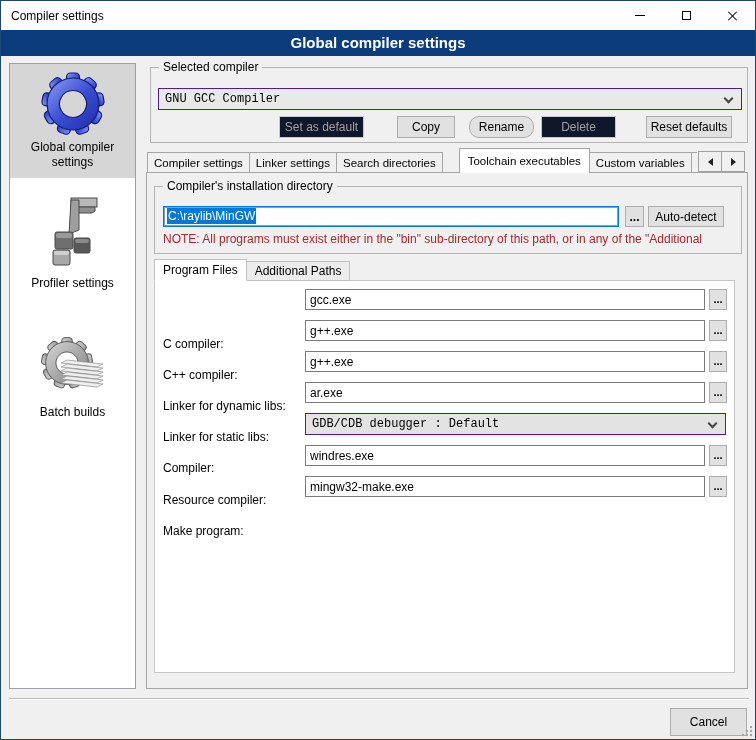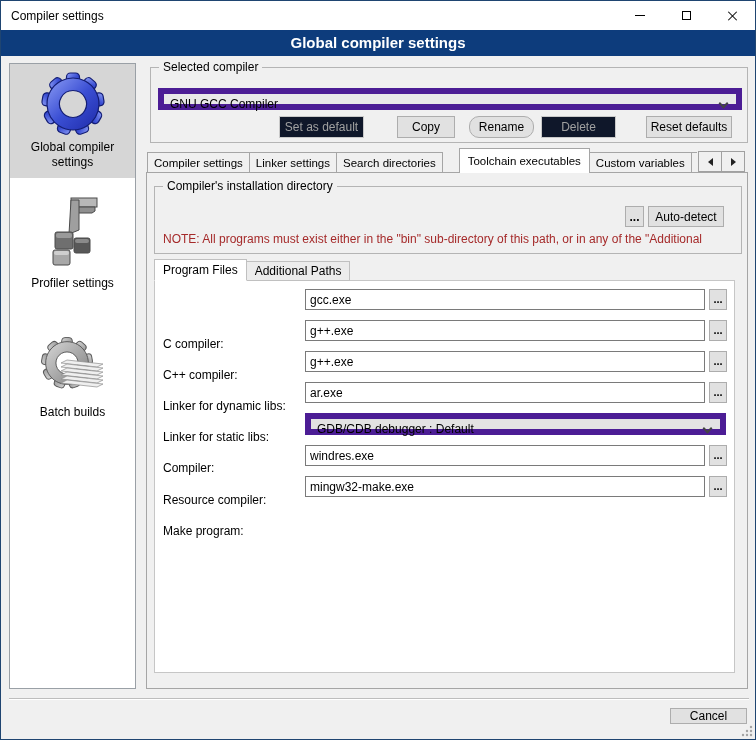--- a/index.html
+++ b/index.html
@@ -36,21 +36,21 @@
   .side-item + .side-item { margin-top:10px; }
   .side-item:nth-child(3) { margin-top:26px; }
 
   
   .group { position:absolute; border:1px solid #b4b4b4; }
   .group-title { position:absolute; top:-8px; left:8px; background:#f0f0f0; padding:0 4px; font-size:12px; }
 
   .sel-compiler-group { left:149px; top:66px; width:598px; height:76px; }
 
   
-  .combobox { position:absolute; background:#e9e9e9; border:6px solid #4c1d95; cursor:default; }
+  .combobox { position:absolute; background:#e9e9e9; border:1px solid #4c1d95; cursor:default;font-family:Liberation Mono, monospace; }
   .combo-text { position:absolute; left:6px; top:0; right:22px; line-height:20px; font-size:12px;
                 white-space:nowrap; overflow:hidden; }
   .chev { position:absolute; right:9px; top:6px; width:7px; height:7px;
           border-right:2px solid #444; border-bottom:2px solid #444; transform:rotate(45deg); }
   .compiler-combo { left:7px; top:20px; width:584px; height:22px; }
 
   
   .btn { position:absolute; height:22px; background:#e1e1e1; border:1px solid #adadad;
          font-family:"Liberation Sans", sans-serif; font-size:12px; color:#000;
          text-align:center; cursor:default; }
@@ -102,21 +102,21 @@
   .browse-btn { position:absolute; left:554px; top:0; width:18px; height:21px; background:#e1e1e1;
                 border:1px solid #adadad; font-size:11px; font-weight:bold; line-height:9px;
                 text-align:center; cursor:default; font-family:"Liberation Sans", sans-serif; }
   .fcombo { left:150px; top:0; width:421px; height:22px; background:#e3e3e3; }
   .fcombo .combo-text { line-height:21px; }
 
   
   .footer-sep { position:absolute; left:8px; top:697px; width:740px; height:2px;
                 border-top:1px solid #bdbdbd; border-bottom:1px solid #fff; }
   .btn-ok     { left:586px; top:738px; width:72px; height:24px; }
-  .btn-cancel { left:669px; top:707px; width:77px; height:16px; }
+  .btn-cancel { left:669px; top:707px; width:77px; height:28px; }
   .resize-grip { position:absolute; right:2px; bottom:2px; width:12px; height:12px; cursor:nwse-resize; }
 </style>
 </head>
 <body>
 
 <div id="window">
 
   <div class="titlebar">
     <span class="title">Compiler settings</span>
     <div class="caption-buttons">
@@ -237,20 +237,23 @@
       </div>
     <div class="arrow-btn">
         <span class="tri-right"></span>
       </div>
   </div>
 
   <div class="tabpage">
 
     <div class="group install-group">
       <span class="group-title">Compiler's installation directory</span>
+      <div class="textbox focused install-box">
+        <span class="sel-text">C:\raylib\MinGW</span>
+      </div>
       <button class="btn browse-install">...</button>
       <button class="btn btn-autodetect">Auto-detect</button>
       <div class="note">NOTE: All programs must exist either in the "bin" sub-directory of this path, or in any of the "Additional</div>
     </div>
 
     <div class="subtabs">
       <span class="subtab active">Program Files</span>
       <span class="subtab">Additional Paths</span>
     </div>
 

